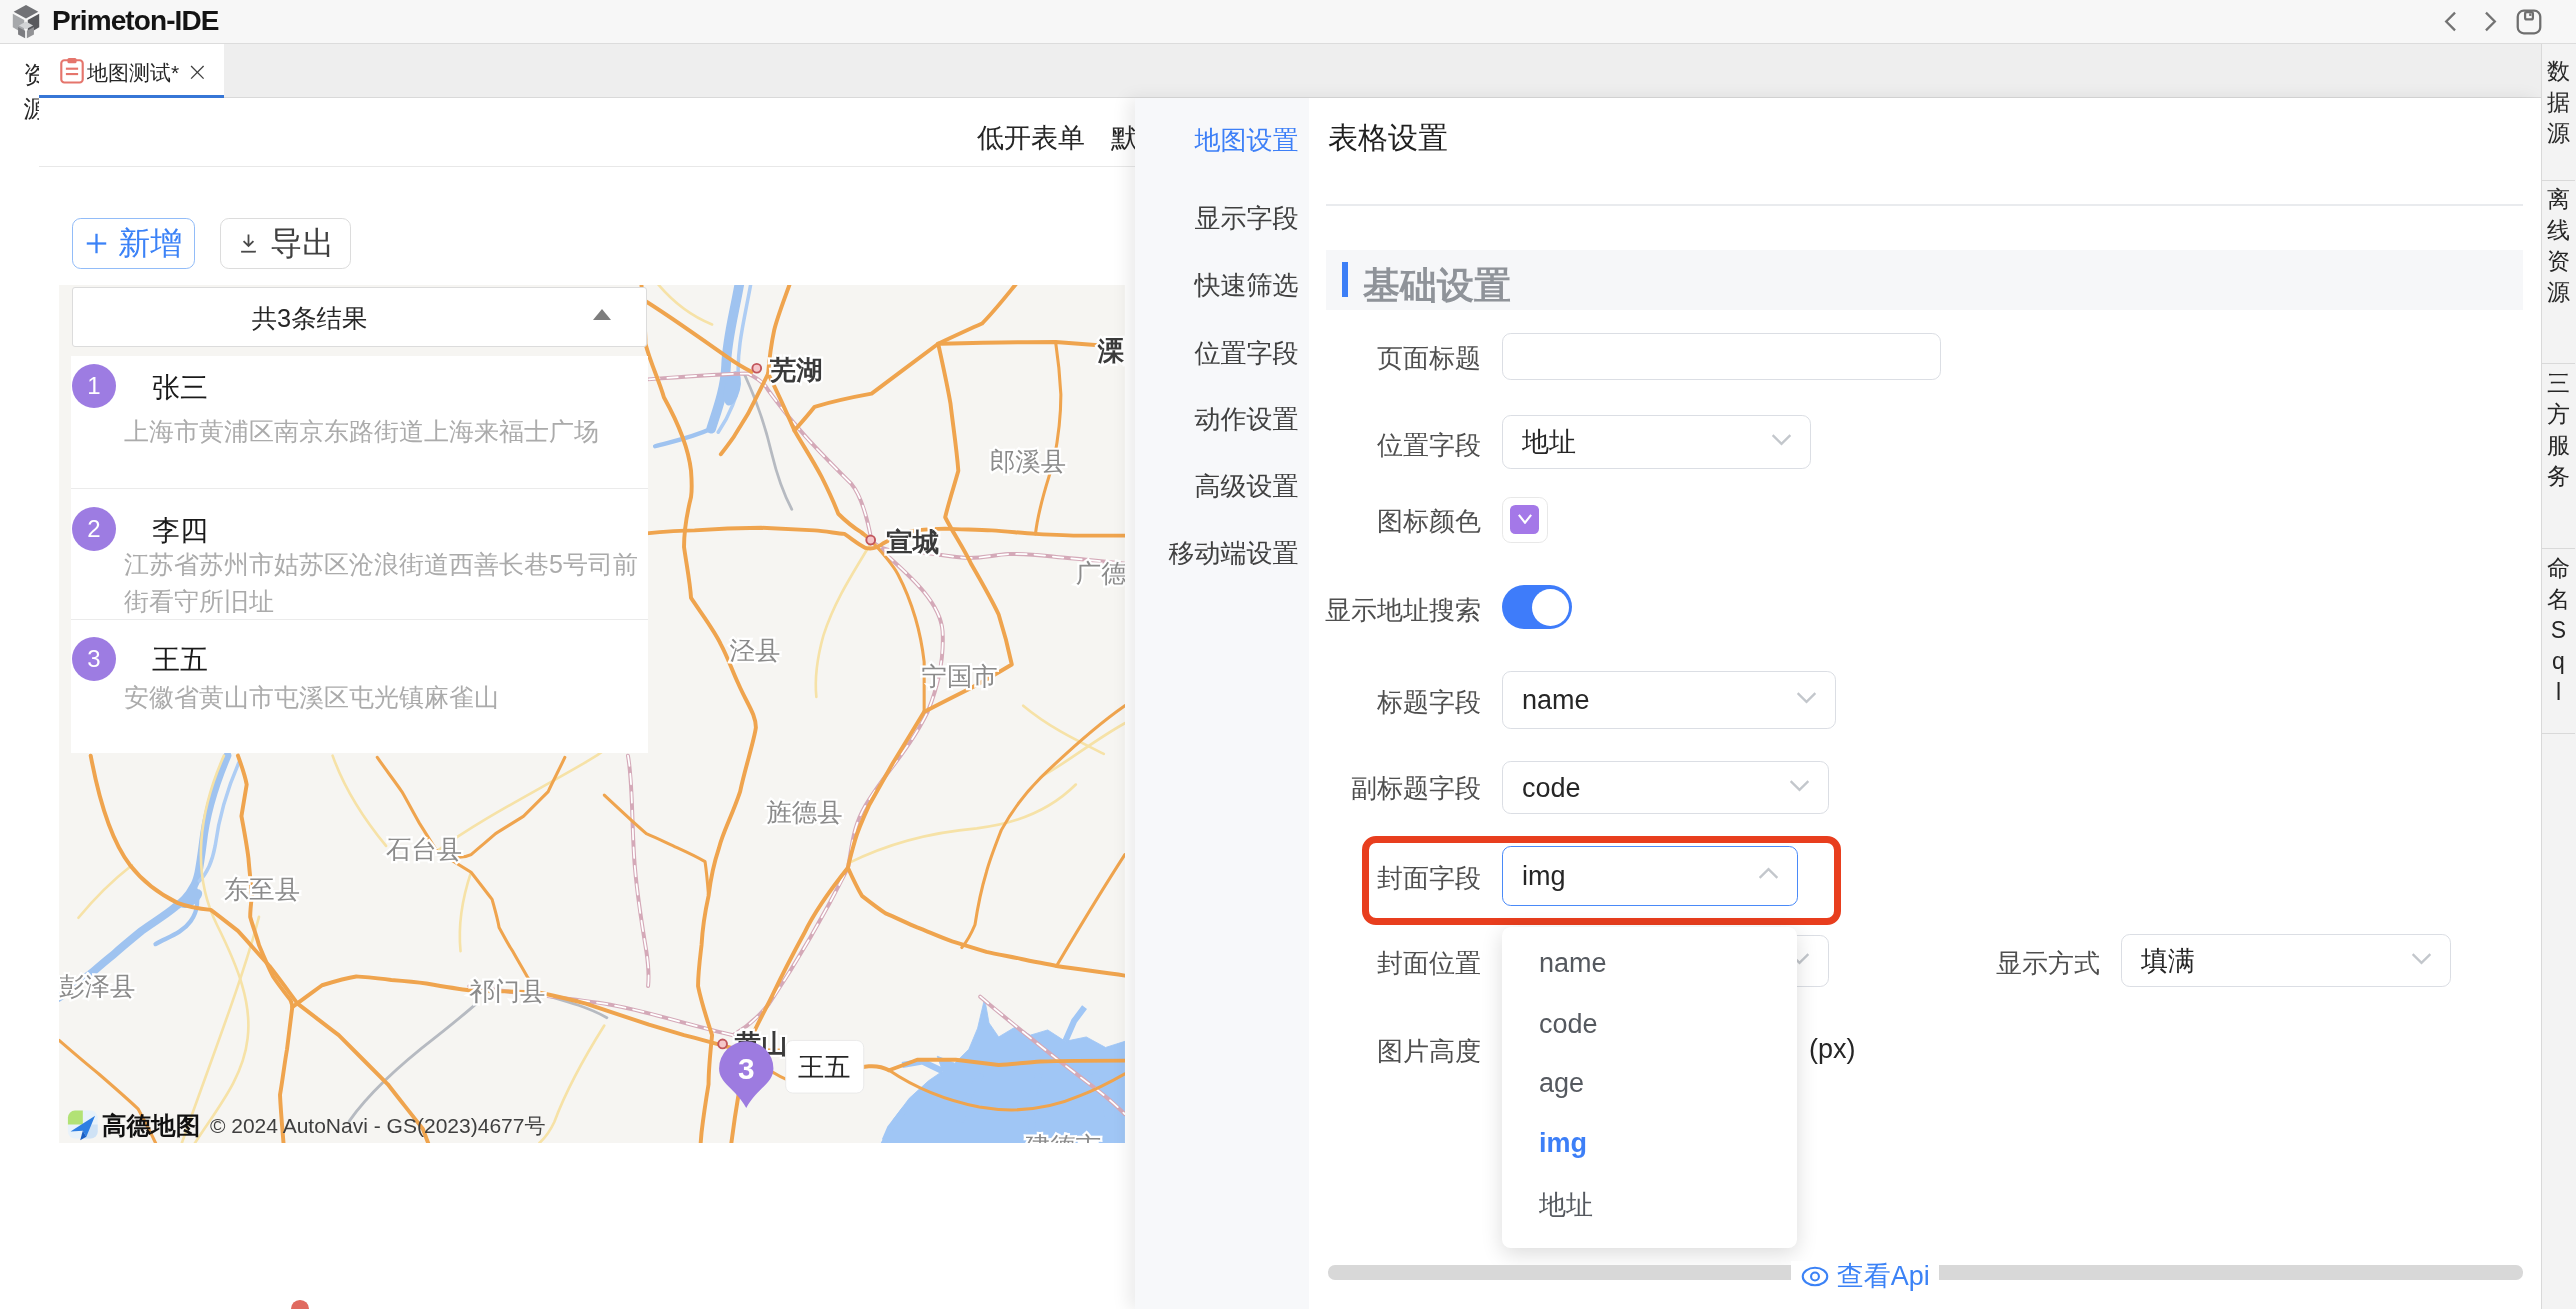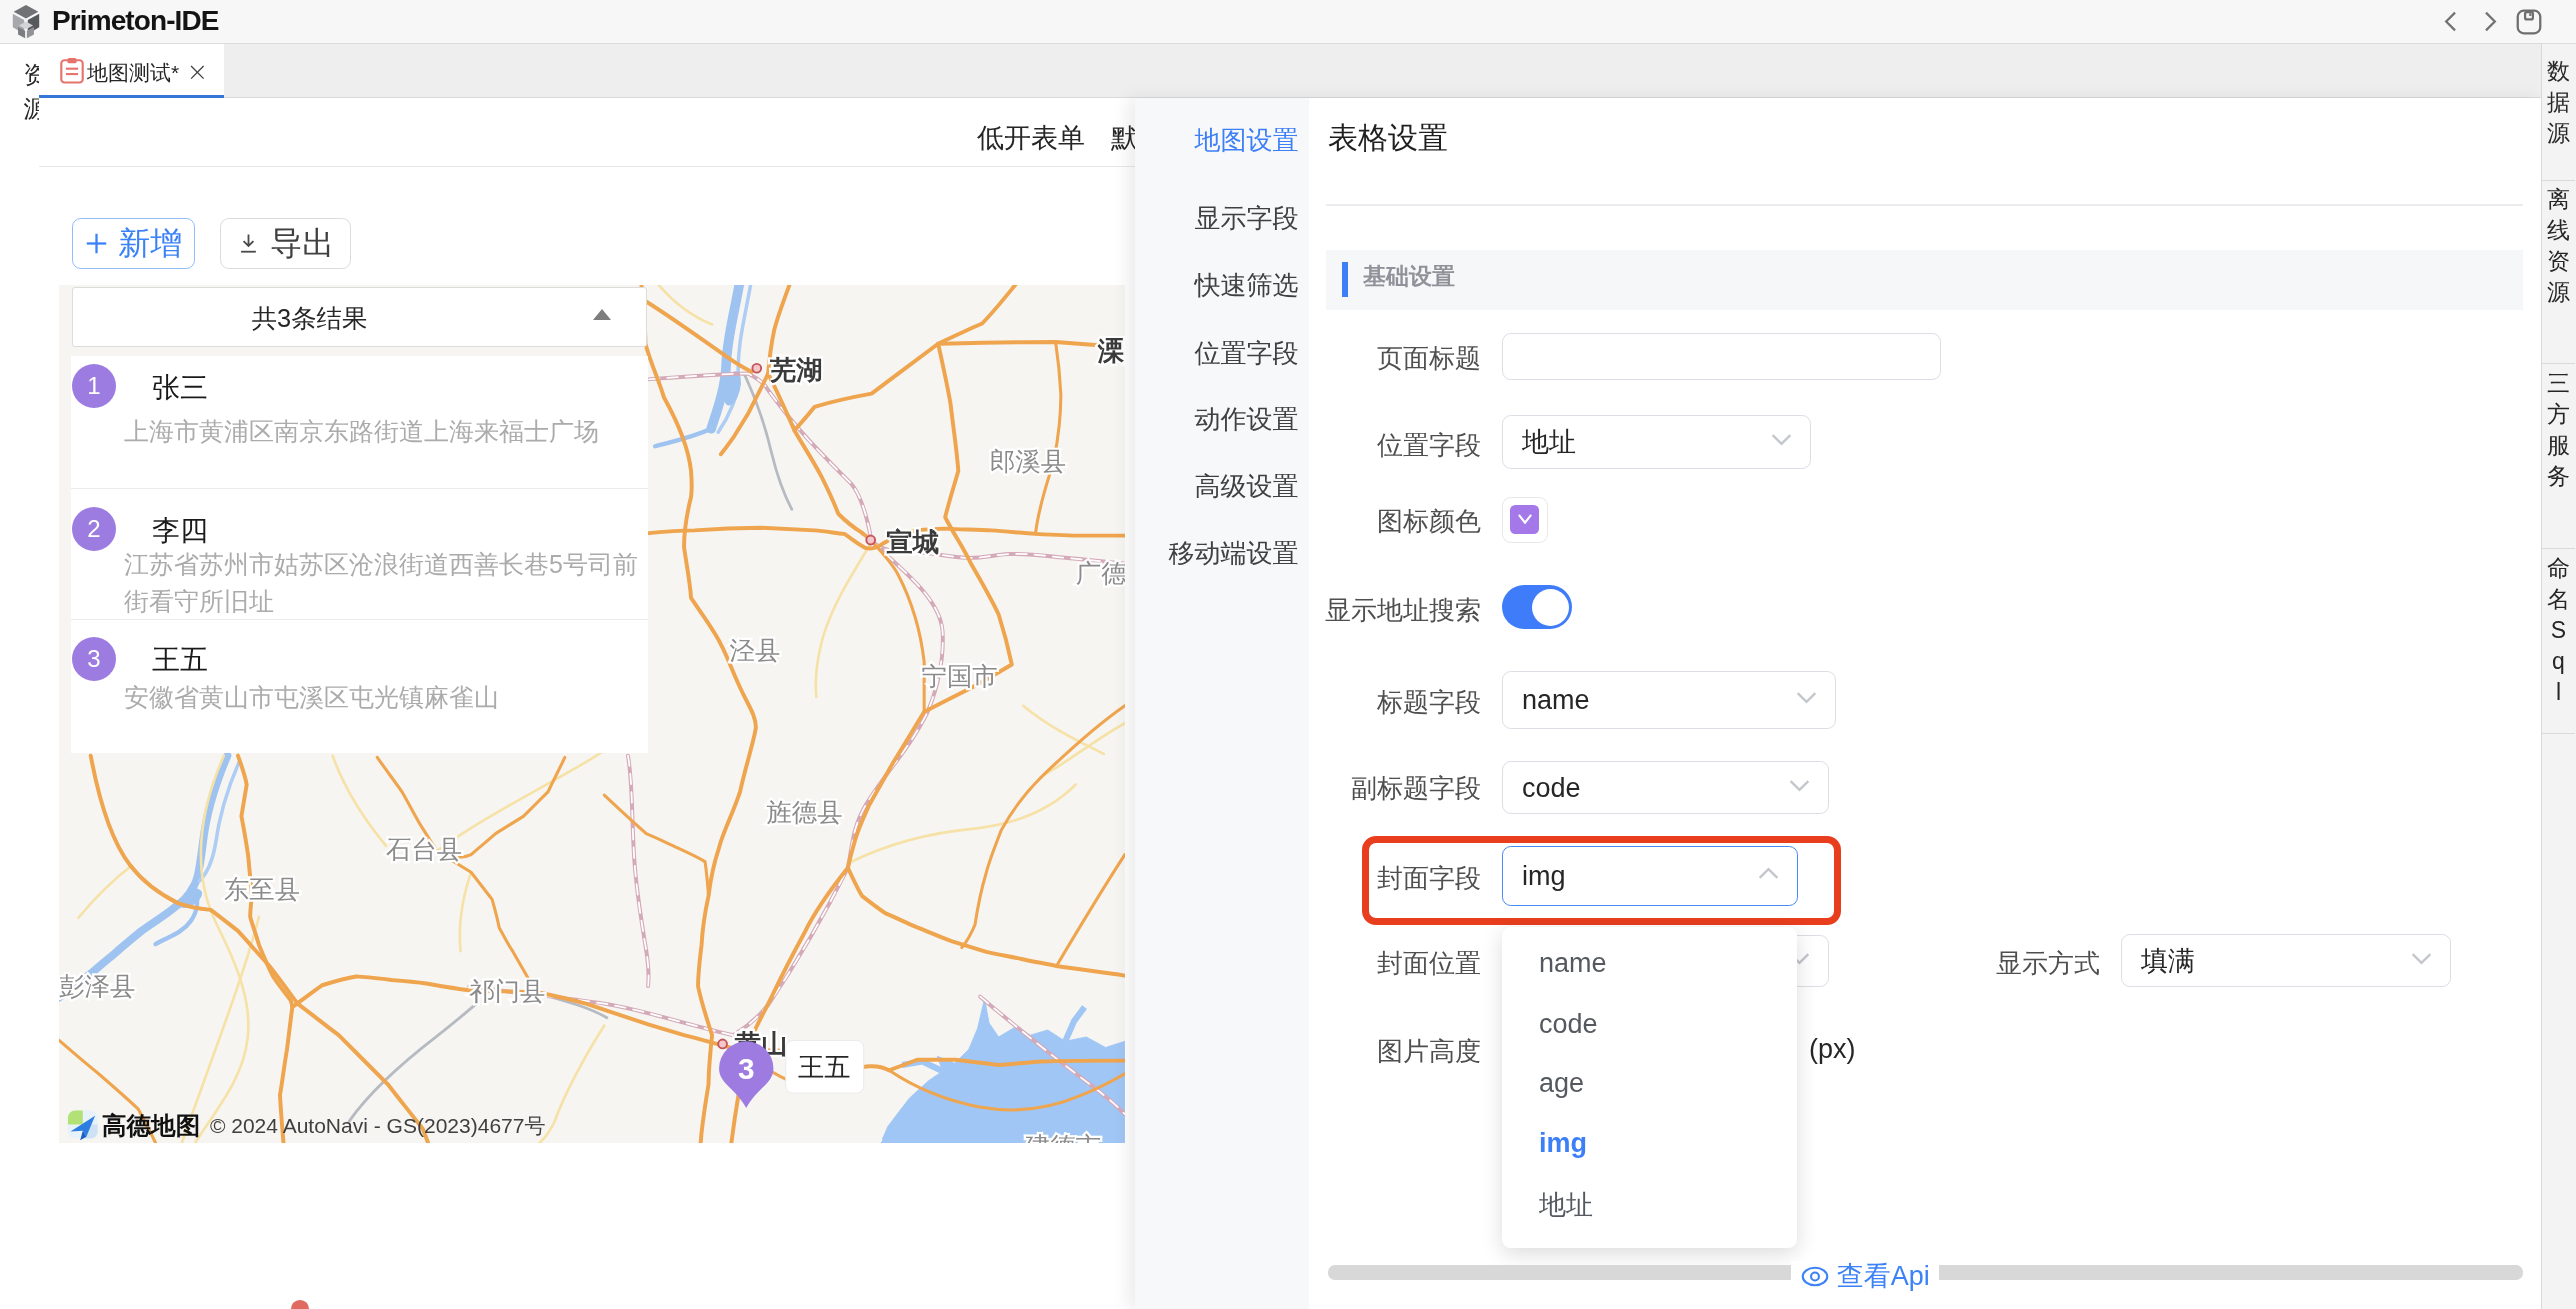--- a/index.html
+++ b/index.html
@@ -33,21 +33,21 @@
   .rdiv { position:absolute; left:0; width:577px; border-top:1.8px solid #ebebeb; }
   .reddot { position:absolute; left:252px; top:1202px; width:17.5px; height:17.5px; border-radius:50%; background:#e06a60; }
   .drawer { position:absolute; left:1135px; top:98px; width:1406px; height:1212px; background:#fff; box-shadow:-7px 0 16px rgba(0,0,0,.08); }
   .dnav { position:absolute; left:0; top:0; width:174px; height:1212px; background:#f7f8fa; }
   .dnav div { position:absolute; right:10.5px; width:163px; text-align:right; font-size:26px; color:#404040; }
   .dnav .on { color:#3d7ff7; }
   .dtitle { position:absolute; left:193px; top:20px; font-size:30px; font-weight:500; color:#1f1f1f; }
   .ddiv { position:absolute; left:191px; top:106px; width:1197px; height:1.8px; background:#e9ebee; }
   .dsec { position:absolute; left:191px; top:152px; width:1197px; height:60px; background:#f6f7f9; }
   .dsec .bar { position:absolute; left:16px; top:12.3px; width:6.1px; height:35px; background:#3d7ff7; }
-  .dsec .st { position:absolute; left:37px; top:11.4px; font-size:23px; font-weight:700; color:#8f9399; }
+  .dsec .st { position:absolute; left:37px; top:11.4px; font-size:37px; font-weight:700; color:#8f9399; }
   .flabel { position:absolute; right:0; font-size:26px; color:#4f4f4f; white-space:nowrap; }
   .input { background:#fff; border:1.8px solid #dbdee4; border-radius:8.8px; }
   .sel { position:relative; background:#fff; border:1.8px solid #dbdee4; border-radius:8.8px; font-size:27px; color:#262626; }
   .sel .sv { position:absolute; left:19px; top:50%; transform:translateY(-50%); }
   .sel .chev { position:absolute; right:17.5px; top:50%; width:23px; height:23px; margin-top:-14px; }
   .chev svg { display:block; }
   .toggle { width:70px; height:44px; border-radius:22px; background:#3e7cfa; position:relative; }
   .toggle .knob { position:absolute; right:3.5px; top:3.5px; width:37px; height:37px; border-radius:50%; background:#fff; }
   .swatch { width:46px; height:46px; border:1.8px solid #e8e8e8; border-radius:8.8px; background:#fff; position:relative; }
   .swatch .inner { position:absolute; left:7px; top:7px; width:29px; height:29px; border-radius:5.3px; background:#a478e8; }

